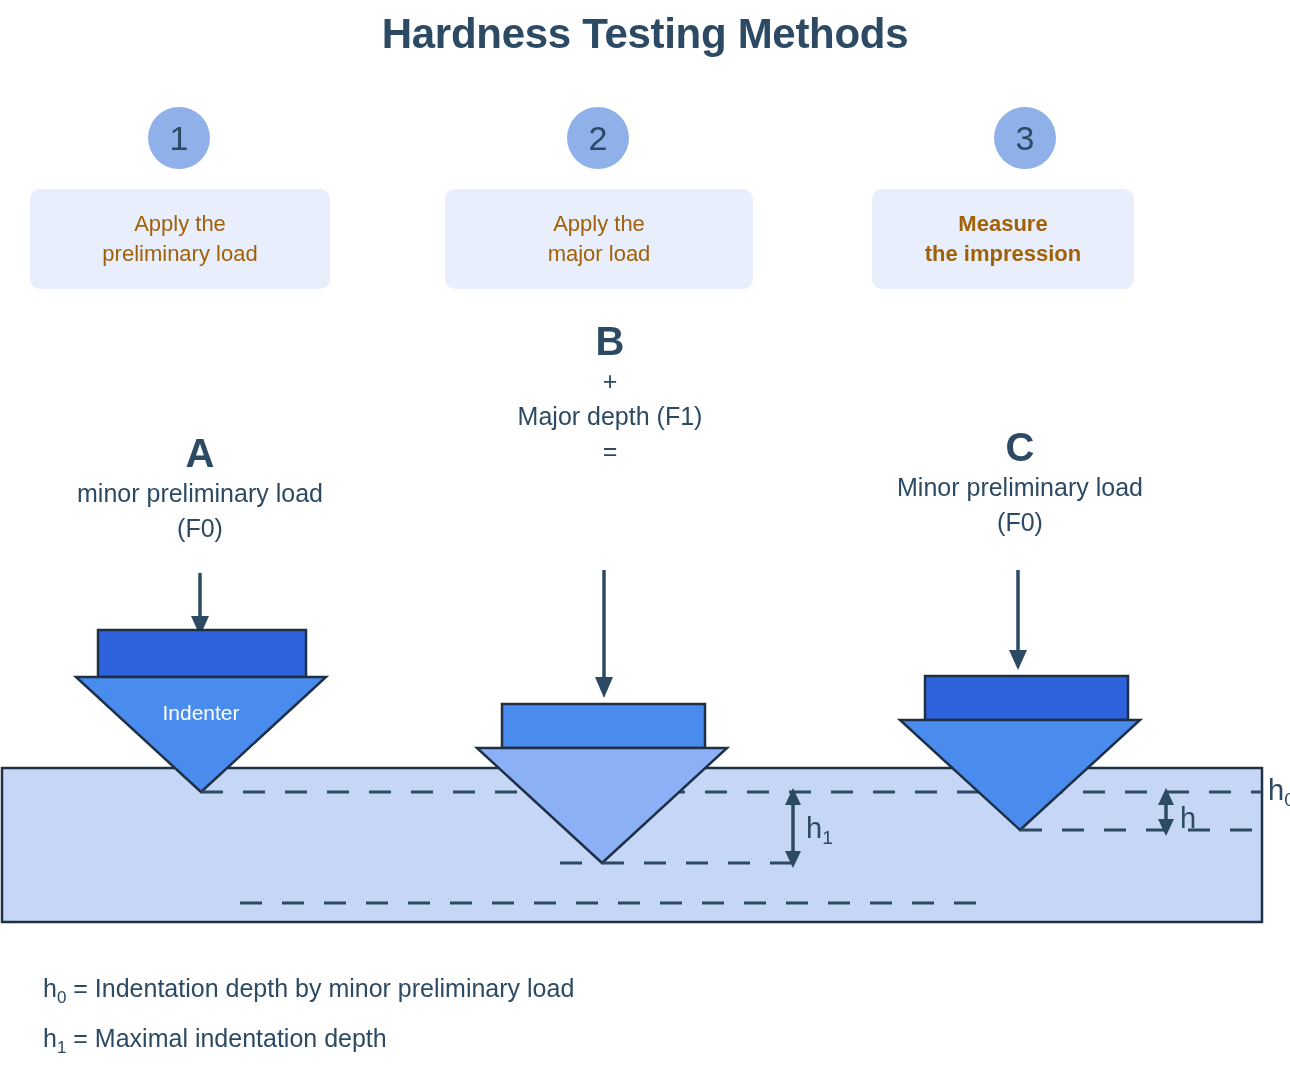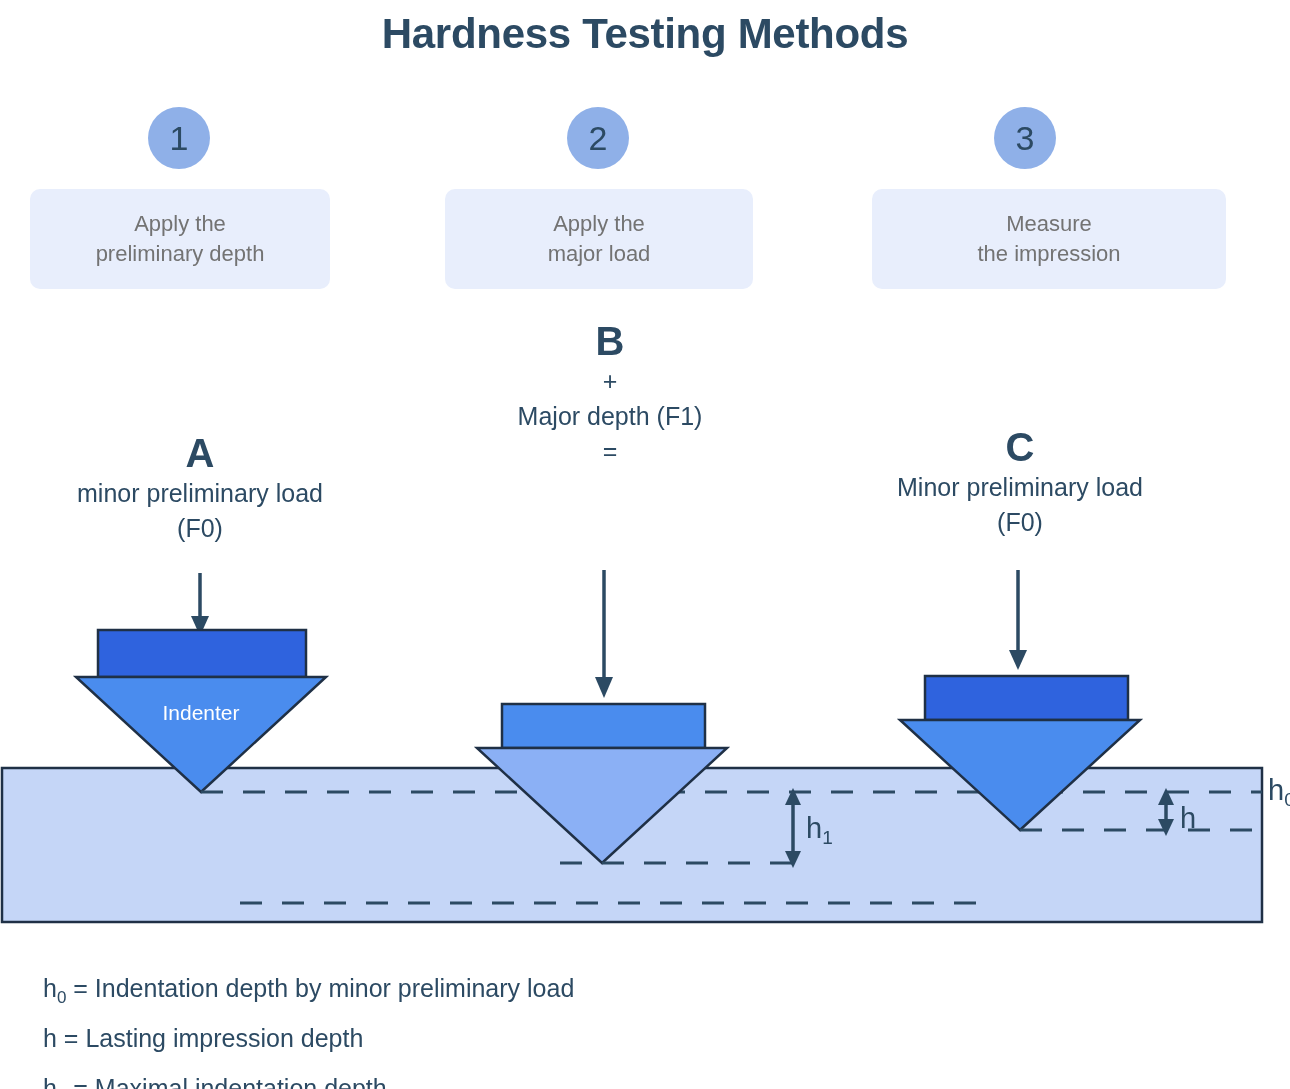--- a/index.html
+++ b/index.html
@@ -46,35 +46,35 @@
     display: flex;
     align-items: center;
     justify-content: center;
     top: 107px;
   }
   .step-box {
     position: absolute;
     height: 100px;
     border-radius: 10px;
     background: #e8eefc;
-    color: #737373;
+    color: #a16207;
     font-size: 22px;
     line-height: 30px;
     text-align: center;
     display: flex;
     align-items: center;
     justify-content: center;
     top: 189px;
   }
   .s1-circle { left: 148px; }
   .s2-circle { left: 567px; }
   .s3-circle { left: 994px; }
   .s1-box { left: 30px;  width: 300px; }
   .s2-box { left: 445px; width: 308px; }
-  .s3-box { left: 872px; width: 354px; }
+  .s3-box { left: 872px; width: 262px; font-weight: bold; }
 
   
   .cap {
     position: absolute;
     text-align: center;
     color: #2c4a63;
   }
   .cap .letter {
     font-size: 40px;
     font-weight: bold;
@@ -115,21 +115,21 @@
 <div id="root">
 
   <div class="title">Hardness Testing Methods</div>
 
   <div class="step-circle s1-circle">
     <span>1</span>
   </div>
   <div class="step-box s1-box">
     <span>
       <span>Apply the</span><br>
-      <span>preliminary depth</span>
+      <span>preliminary load</span>
     </span>
   </div>
 
   <div class="step-circle s2-circle">
     <span>2</span>
   </div>
   <div class="step-box s2-box">
     <span>
       <span>Apply the</span><br>
       <span>major load</span>
@@ -223,20 +223,17 @@
     </g>
 
     <text x="1268" y="240" font-family="Liberation Sans, sans-serif" font-size="29" fill="#2c4a63">h<tspan font-size="19" dy="6">0</tspan></text>
   </svg>
 
   <div class="legend">
     <div>
       <span>h</span><sub>0</sub><span> = Indentation depth by minor preliminary load</span>
     </div>
     <div>
-      <span>h</span><sub></sub><span> = Lasting impression depth</span>
-    </div>
-    <div>
       <span>h</span><sub>1</sub><span> = Maximal indentation depth</span>
     </div>
   </div>
 
 </div>
 
 </body></html>

